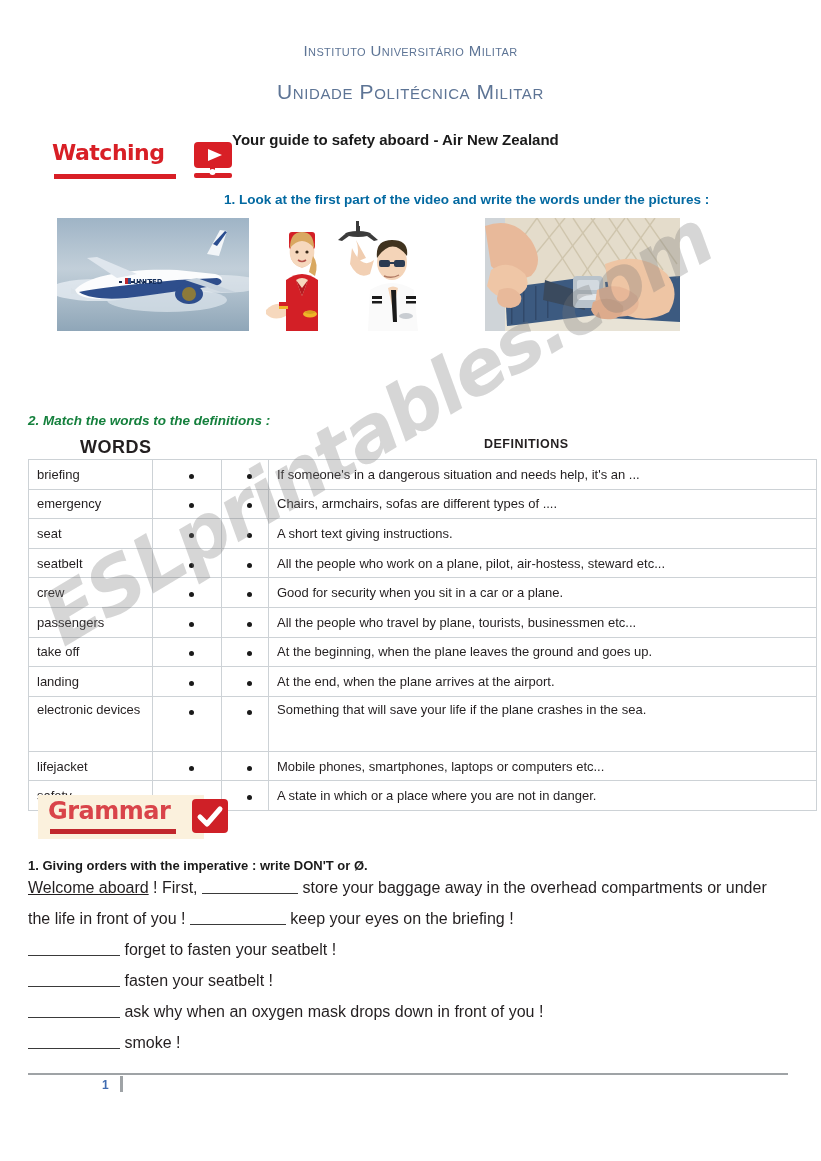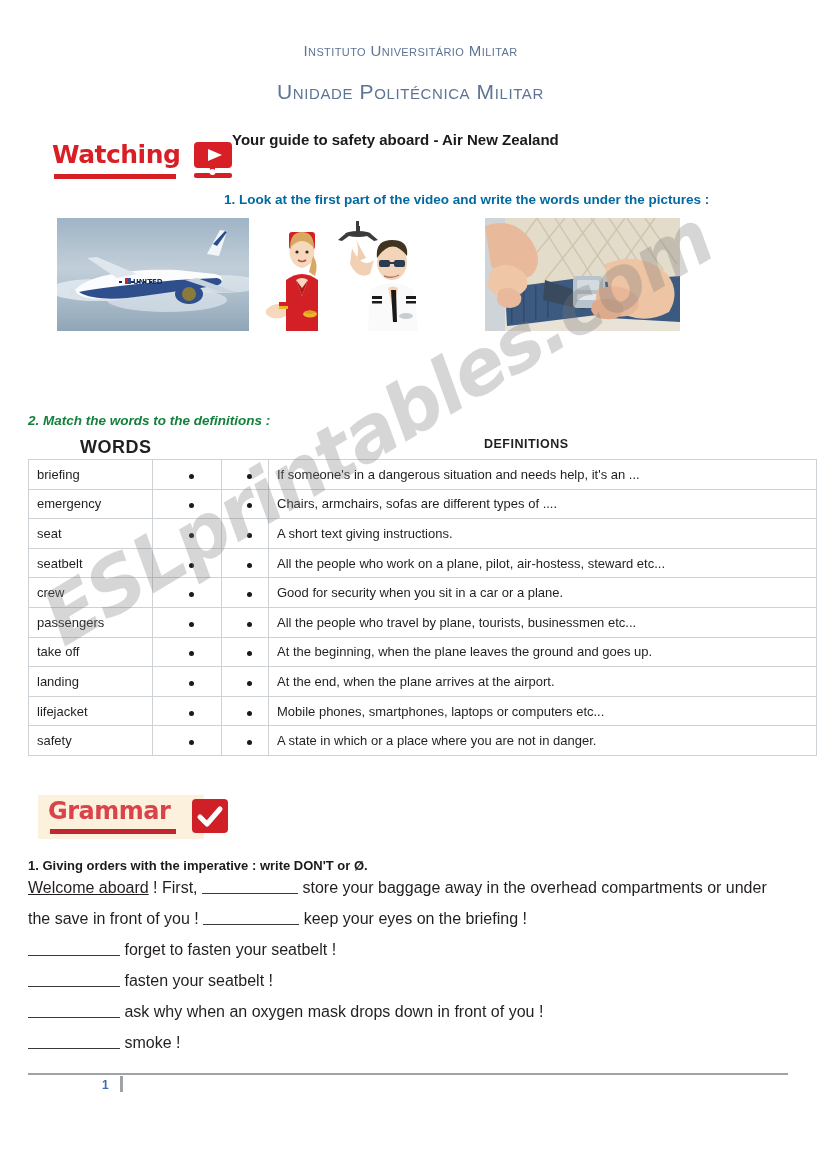--- a/index.html
+++ b/index.html
@@ -75,21 +75,21 @@
     left: 52px;
     top: 140px;
     width: 175px;
     height: 50px;
   }
   .badge-word {
     position: absolute;
     left: 0;
     top: 0;
     font-family: "DejaVu Sans", sans-serif;
-    font-size: 25px;
+    font-size: 22px;
     font-weight: 700;
     color: #d81f26;
     letter-spacing: -0.5px;
     white-space: nowrap;
   }
   .badge-rule {
     position: absolute;
     left: 2px;
     top: 34px;
     width: 122px;
@@ -533,20 +533,26 @@
         <td class="c-b1"><span class="dot"></span></td>
         <td class="c-b2"><span class="dot"></span></td>
         <td class="c-def">At the beginning, when the plane leaves the ground and goes up.</td>
       </tr>
       <tr>
         <td class="c-word">landing</td>
         <td class="c-b1"><span class="dot"></span></td>
         <td class="c-b2"><span class="dot"></span></td>
         <td class="c-def">At the end, when the plane arrives at the airport.</td>
       </tr>
+      <tr class="tall">
+        <td class="c-word">electronic devices</td>
+        <td class="c-b1"><span class="dot"></span></td>
+        <td class="c-b2"><span class="dot"></span></td>
+        <td class="c-def">Something that will save your life if the plane crashes in the sea.</td>
+      </tr>
       <tr>
         <td class="c-word">lifejacket</td>
         <td class="c-b1"><span class="dot"></span></td>
         <td class="c-b2"><span class="dot"></span></td>
         <td class="c-def">Mobile phones, smartphones, laptops or computers etc...</td>
       </tr>
       <tr>
         <td class="c-word">safety</td>
         <td class="c-b1"><span class="dot"></span></td>
         <td class="c-b2"><span class="dot"></span></td>
@@ -569,21 +575,21 @@
 
   <div class="task-g1">1. Giving orders with the imperative : write DON'T or Ø.</div>
 
   <div class="ex-line ex-l1">
     <span class="u-text">Welcome aboard</span><span> !  First,</span>
     <span class="blank"></span>
     <span>store your baggage away in the overhead compartments or under</span>
   </div>
 
   <div class="ex-line ex-l2">
-    <span>the save in front of you !</span>
+    <span>the life in front of you !</span>
     <span class="blank"></span>
     <span>keep your eyes on the briefing !</span>
   </div>
 
   <div class="ex-line ex-l3">
     <span class="blank blank-sm"></span>
     <span>forget to fasten your seatbelt !</span>
   </div>
 
   <div class="ex-line ex-l4">

